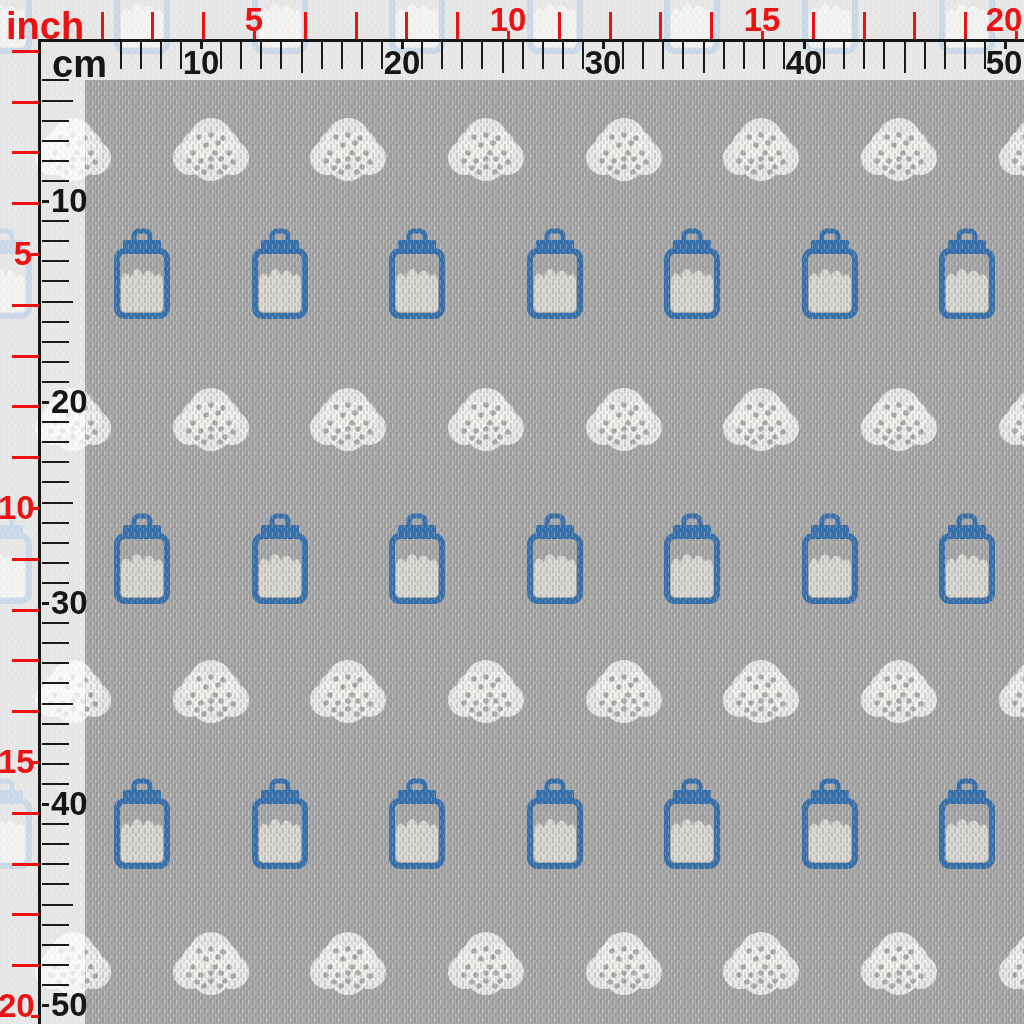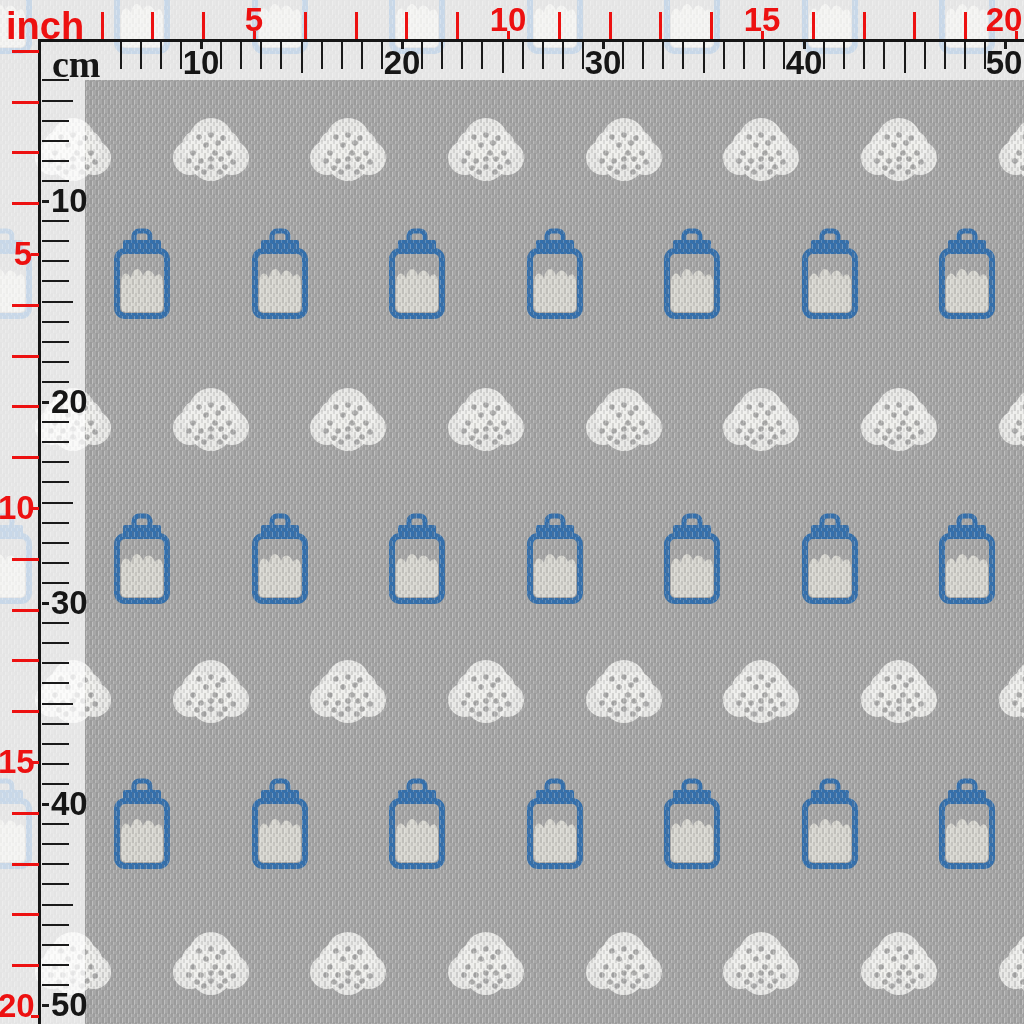--- a/index.html
+++ b/index.html
@@ -22,21 +22,21 @@
   .tick{position:absolute;}
   .tick.red{background:#ed1111;}
   .tick.blk{background:#1a1a1a;}
   .num{position:absolute;font-weight:bold;font-size:33px;line-height:1;white-space:nowrap;}
   .num.red{color:#ed1111;}
   .num.blk{color:#161616;}
   .num.hnum{width:100px;text-align:center;}
   .num.vnum-red{width:34px;text-align:right;}
   .unit{position:absolute;font-weight:bold;line-height:1;letter-spacing:0px;}
   .unit-inch{left:6px;top:7px;font-size:38px;color:#ed1111;}
-  .unit-cm{left:52px;top:45px;font-size:38px;color:#161616;font-family:Liberation Serif, serif;}
+  .unit-cm{left:52px;top:45px;font-size:38px;color:#161616;}
 </style>
 </head>
 <body>
 
 <div class="screen">
 
   <div class="layer" id="pattern-layer">
       <div class="motif" style="left: -24px; top: -38px;">
         <svg width="56" height="92" viewBox="0 0 56 92" xmlns="http://www.w3.org/2000/svg">
     <path d="M7,54 C9,44 14,45 17,51 C19,40 26,39 29,49 C32,41 38,42 41,50 C44,45 48,47 49,54

